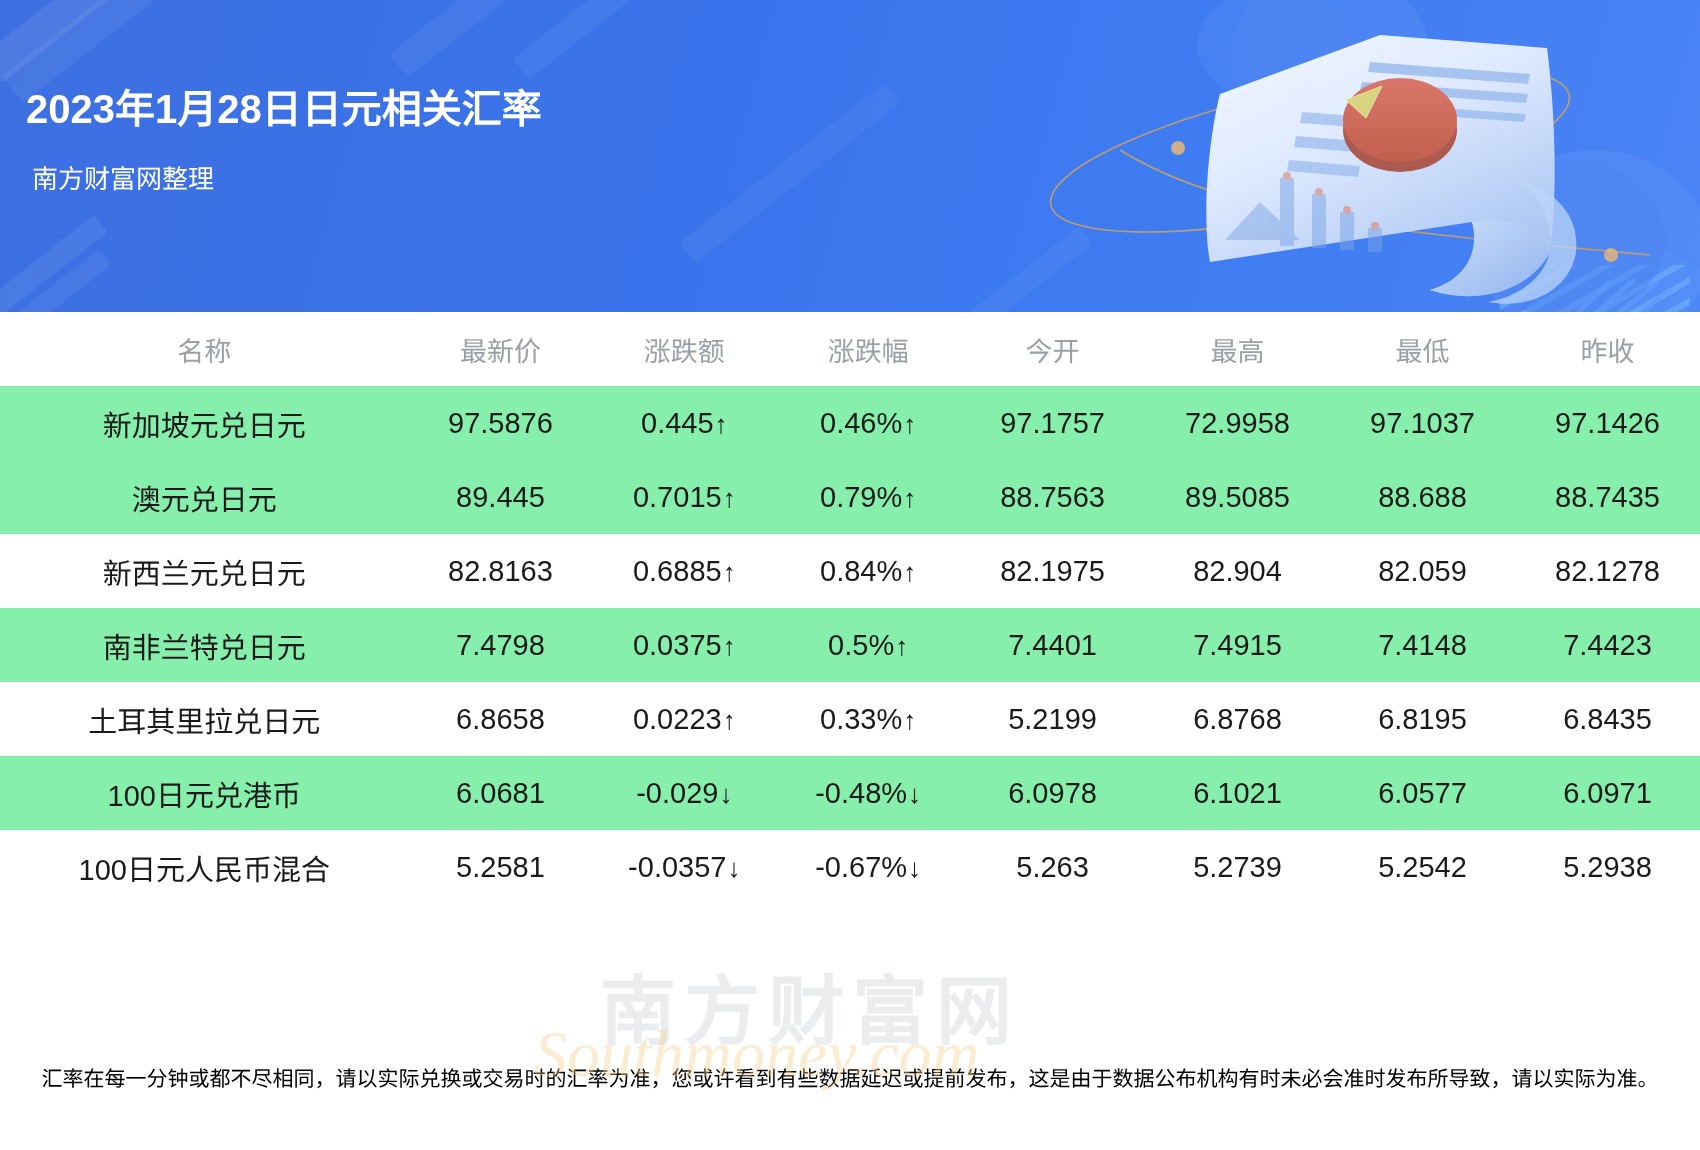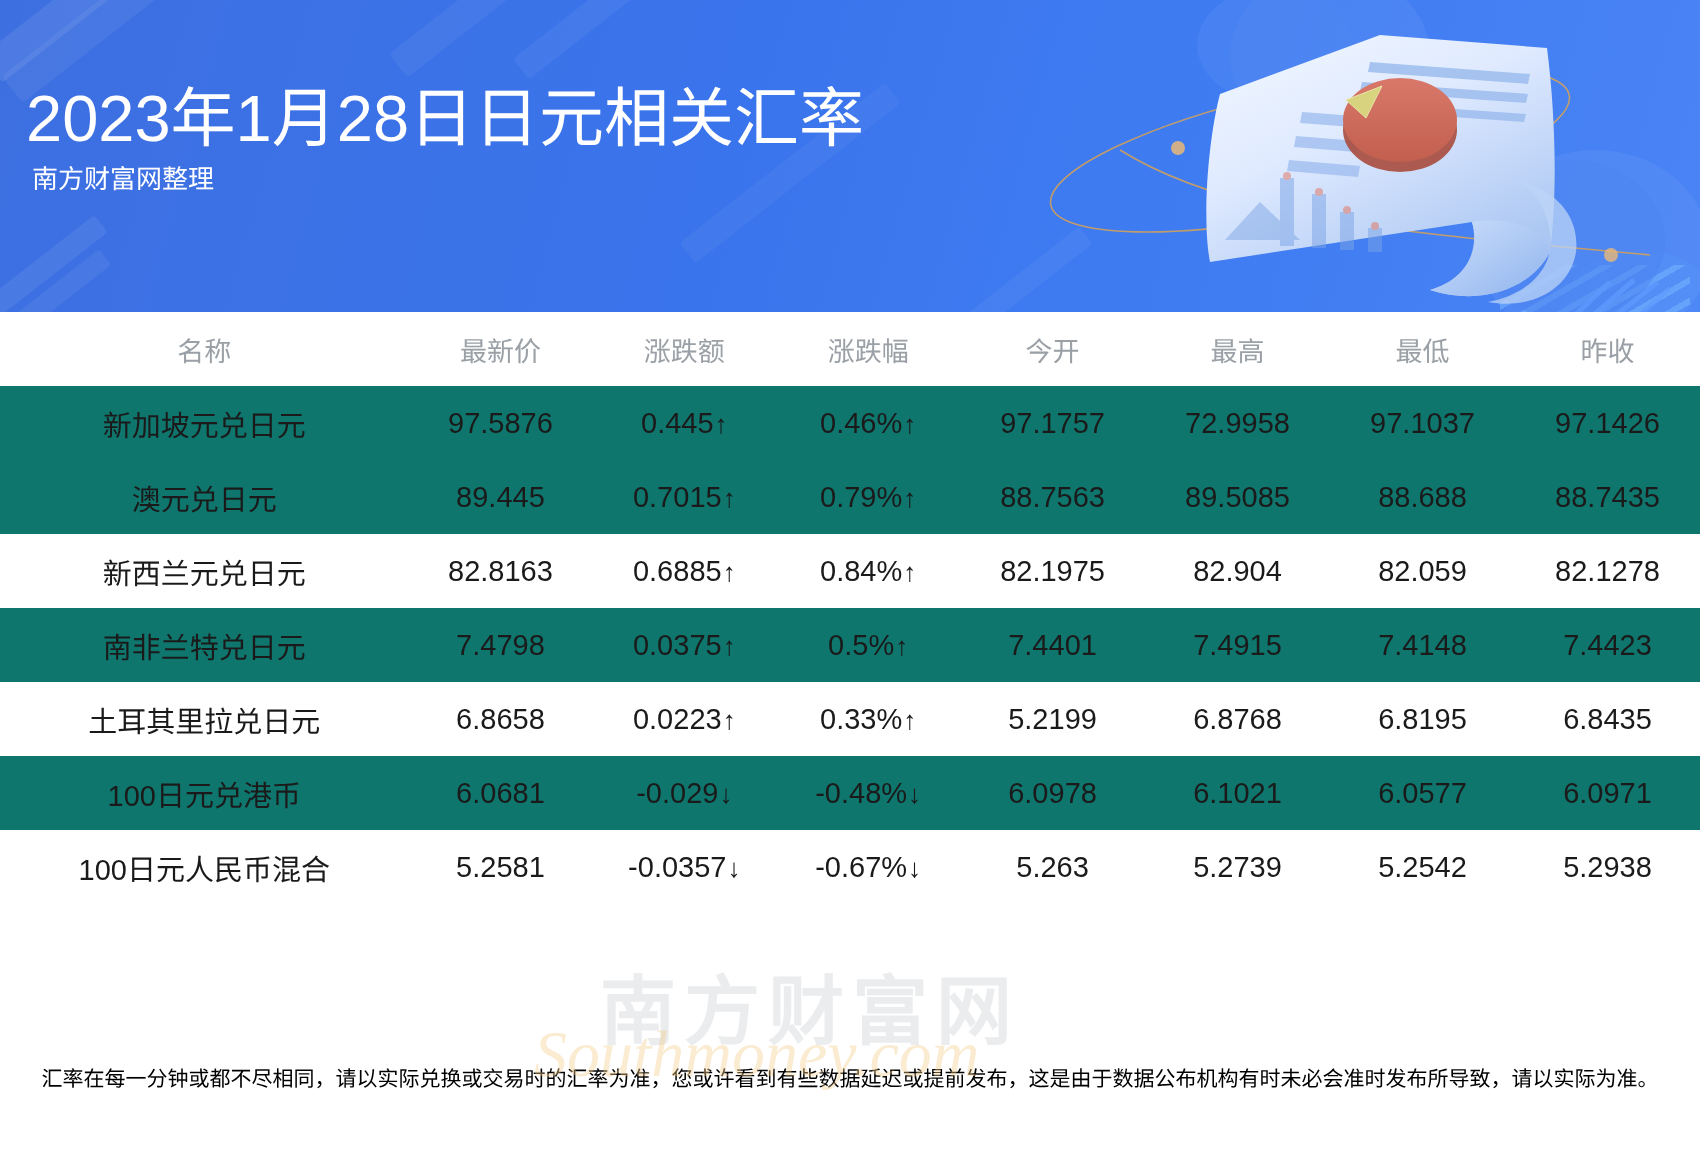--- a/index.html
+++ b/index.html
@@ -59,23 +59,23 @@
     background: repeating-linear-gradient(
        -30deg,
        rgba(120,185,255,0.5) 0px, rgba(120,185,255,0.5) 6px,
        rgba(120,185,255,0) 6px,  rgba(120,185,255,0) 18px);
     transform: rotate(0deg);
   }
 
   .banner-title {
     position: absolute;
     left: 26px;
-    top: 66px;
-    font-size: 65px;
-    font-weight: normal;
+    top: 77px;
+    font-size: 40px;
+    font-weight: bold;
     color: #ffffff;
     letter-spacing: 0px;
     white-space: nowrap;
   }
   .banner-sub {
     position: absolute;
     left: 32px;
     top: 158px;
     font-size: 26px;
     color: #ffffff;
@@ -119,21 +119,21 @@
     vertical-align: middle;
   }
   table.rates tbody td {
     height: 72px;
     font-size: 29px;
     text-align: center;
     color: #1a1a1a;
     vertical-align: middle;
     white-space: nowrap;
   }
-  table.rates tbody tr.odd td { background: #0f766e; }
+  table.rates tbody tr.odd td { background: #86efac; }
   table.rates tbody tr.even td { background: #ffffff; }
   td.name { font-size: 28px; color: #1f1f1f; }
   .up   { color: #e60000; }
   .down { color: #0a9b28; }
   .arrow { font-size: 26px; margin-left: 1px; }
 
   
   .watermark {
     position: absolute;
     left: 520px;

